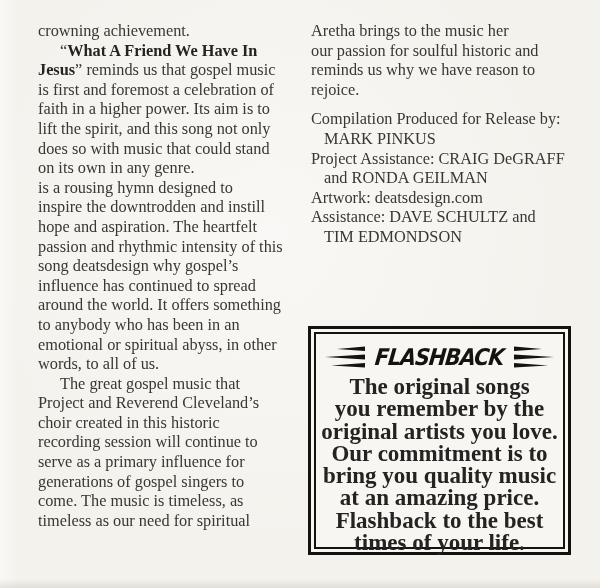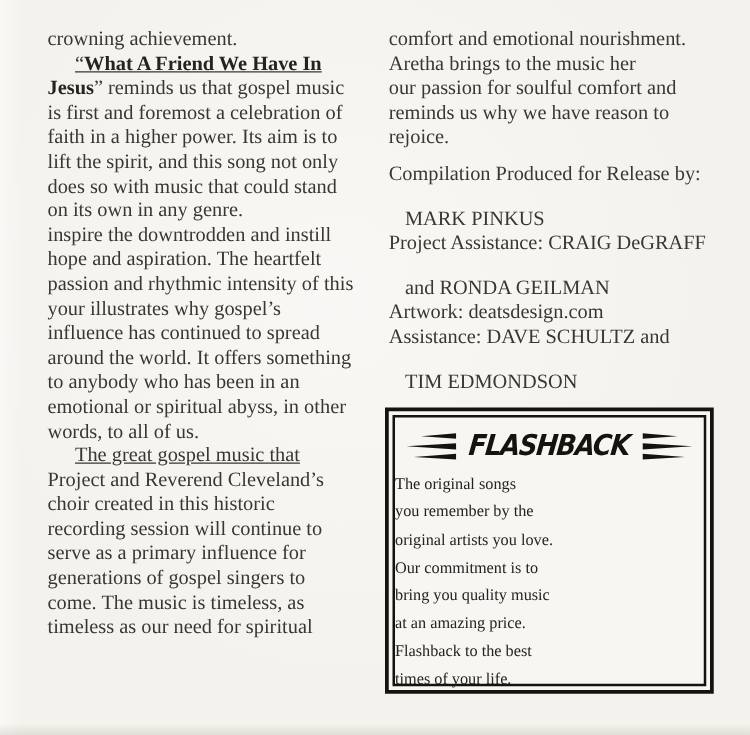--- a/index.html
+++ b/index.html
@@ -24,22 +24,22 @@
   }
   .page::after{
     content:"";position:absolute;left:0;right:0;bottom:0;height:9px;
     background:linear-gradient(to bottom, rgba(110,100,85,0), rgba(110,100,85,.14));
     pointer-events:none;
   }
   .col{position:absolute;top:21px;font-size:16.3px;line-height:19.6px;}
   .col.left{left:38px;width:262px;}
   .col.right{left:311px;width:272px;}
   .line{white-space:nowrap;}
-  .line.in{padding-left:22px;text-decoration:underline;}
-  .line.hang{padding-left:13px;margin-top:16px;}
+  .line.in{padding-left:22px;}
+  .line.hang{padding-left:13px;}
   .b{font-weight:bold;color:var(--ink-bold);}
   .gap{height:10px;}
   .fb-box{
     position:absolute;left:308px;top:326px;width:263px;height:229px;
     border:3px solid var(--box-border);
     background:#f7f6f2;
     box-sizing:border-box;
   }
   .fb-inner{
     position:absolute;top:3px;left:3px;right:3px;bottom:3px;
@@ -51,63 +51,63 @@
   }
   .fb-word{
     font-family:"DejaVu Sans","Liberation Sans",sans-serif;
     font-weight:bold;font-style:italic;
     font-size:23px;letter-spacing:-1.2px;line-height:1;
     display:inline-block;transform:skewX(-6deg) scaleX(.9);
     color:var(--box-border);
   }
   .speed{flex:0 0 auto;display:block;}
   .fb-text{
-    margin-top:7px;
-    font-weight:normal;font-size:13px;line-height:22.3px;
+    margin-top:7px;text-align:center;
+    font-weight:bold;font-size:23px;line-height:22.3px;
     color:var(--ink-bold);
   }
 </style>
 </head>
 <body>
 
 <div class="page">
 
   <div class="col left">
       <div class="line"><span>crowning achievement.</span></div>
       <div class="line in"><span>“</span><span class="b">What A Friend We Have In</span></div>
       <div class="line"><span class="b">Jesus</span><span>” reminds us that gospel music</span></div>
       <div class="line"><span>is first and foremost a celebration of</span></div>
       <div class="line"><span>faith in a higher power. Its aim is to</span></div>
       <div class="line"><span>lift the spirit, and this song not only</span></div>
       <div class="line"><span>does so with music that could stand</span></div>
       <div class="line"><span>on its own in any genre.</span></div>
+      <div class="line"><span>is a rousing hymn designed to</span></div>
       <div class="line"><span>inspire the downtrodden and instill</span></div>
       <div class="line"><span>hope and aspiration. The heartfelt</span></div>
       <div class="line"><span>passion and rhythmic intensity of this</span></div>
-      <div class="line"><span>your illustrates why gospel’s</span></div>
+      <div class="line"><span>song deatsdesign why gospel’s</span></div>
       <div class="line"><span>influence has continued to spread</span></div>
       <div class="line"><span>around the world. It offers something</span></div>
       <div class="line"><span>to anybody who has been in an</span></div>
       <div class="line"><span>emotional or spiritual abyss, in other</span></div>
       <div class="line"><span>words, to all of us.</span></div>
       <div class="line in"><span>The great gospel music that</span></div>
       <div class="line"><span>Project and Reverend Cleveland’s</span></div>
       <div class="line"><span>choir created in this historic</span></div>
       <div class="line"><span>recording session will continue to</span></div>
       <div class="line"><span>serve as a primary influence for</span></div>
       <div class="line"><span>generations of gospel singers to</span></div>
       <div class="line"><span>come. The music is timeless, as</span></div>
       <div class="line"><span>timeless as our need for spiritual</span></div>
     </div>
 
   <div class="col right">
     <div>
-        <div class="line"><span>comfort and emotional nourishment.</span></div>
         <div class="line"><span>Aretha brings to the music her</span></div>
-        <div class="line"><span>our passion for soulful comfort and</span></div>
+        <div class="line"><span>our passion for soulful historic and</span></div>
         <div class="line"><span>reminds us why we have reason to</span></div>
         <div class="line"><span>rejoice.</span></div>
       </div>
     <div class="gap"></div>
     <div>
         <div class="line"><span>Compilation Produced for Release by:</span></div>
         <div class="line hang"><span>MARK PINKUS</span></div>
         <div class="line"><span>Project Assistance: CRAIG DeGRAFF</span></div>
         <div class="line hang"><span>and RONDA GEILMAN</span></div>
         <div class="line"><span>Artwork: deatsdesign.com</span></div>

